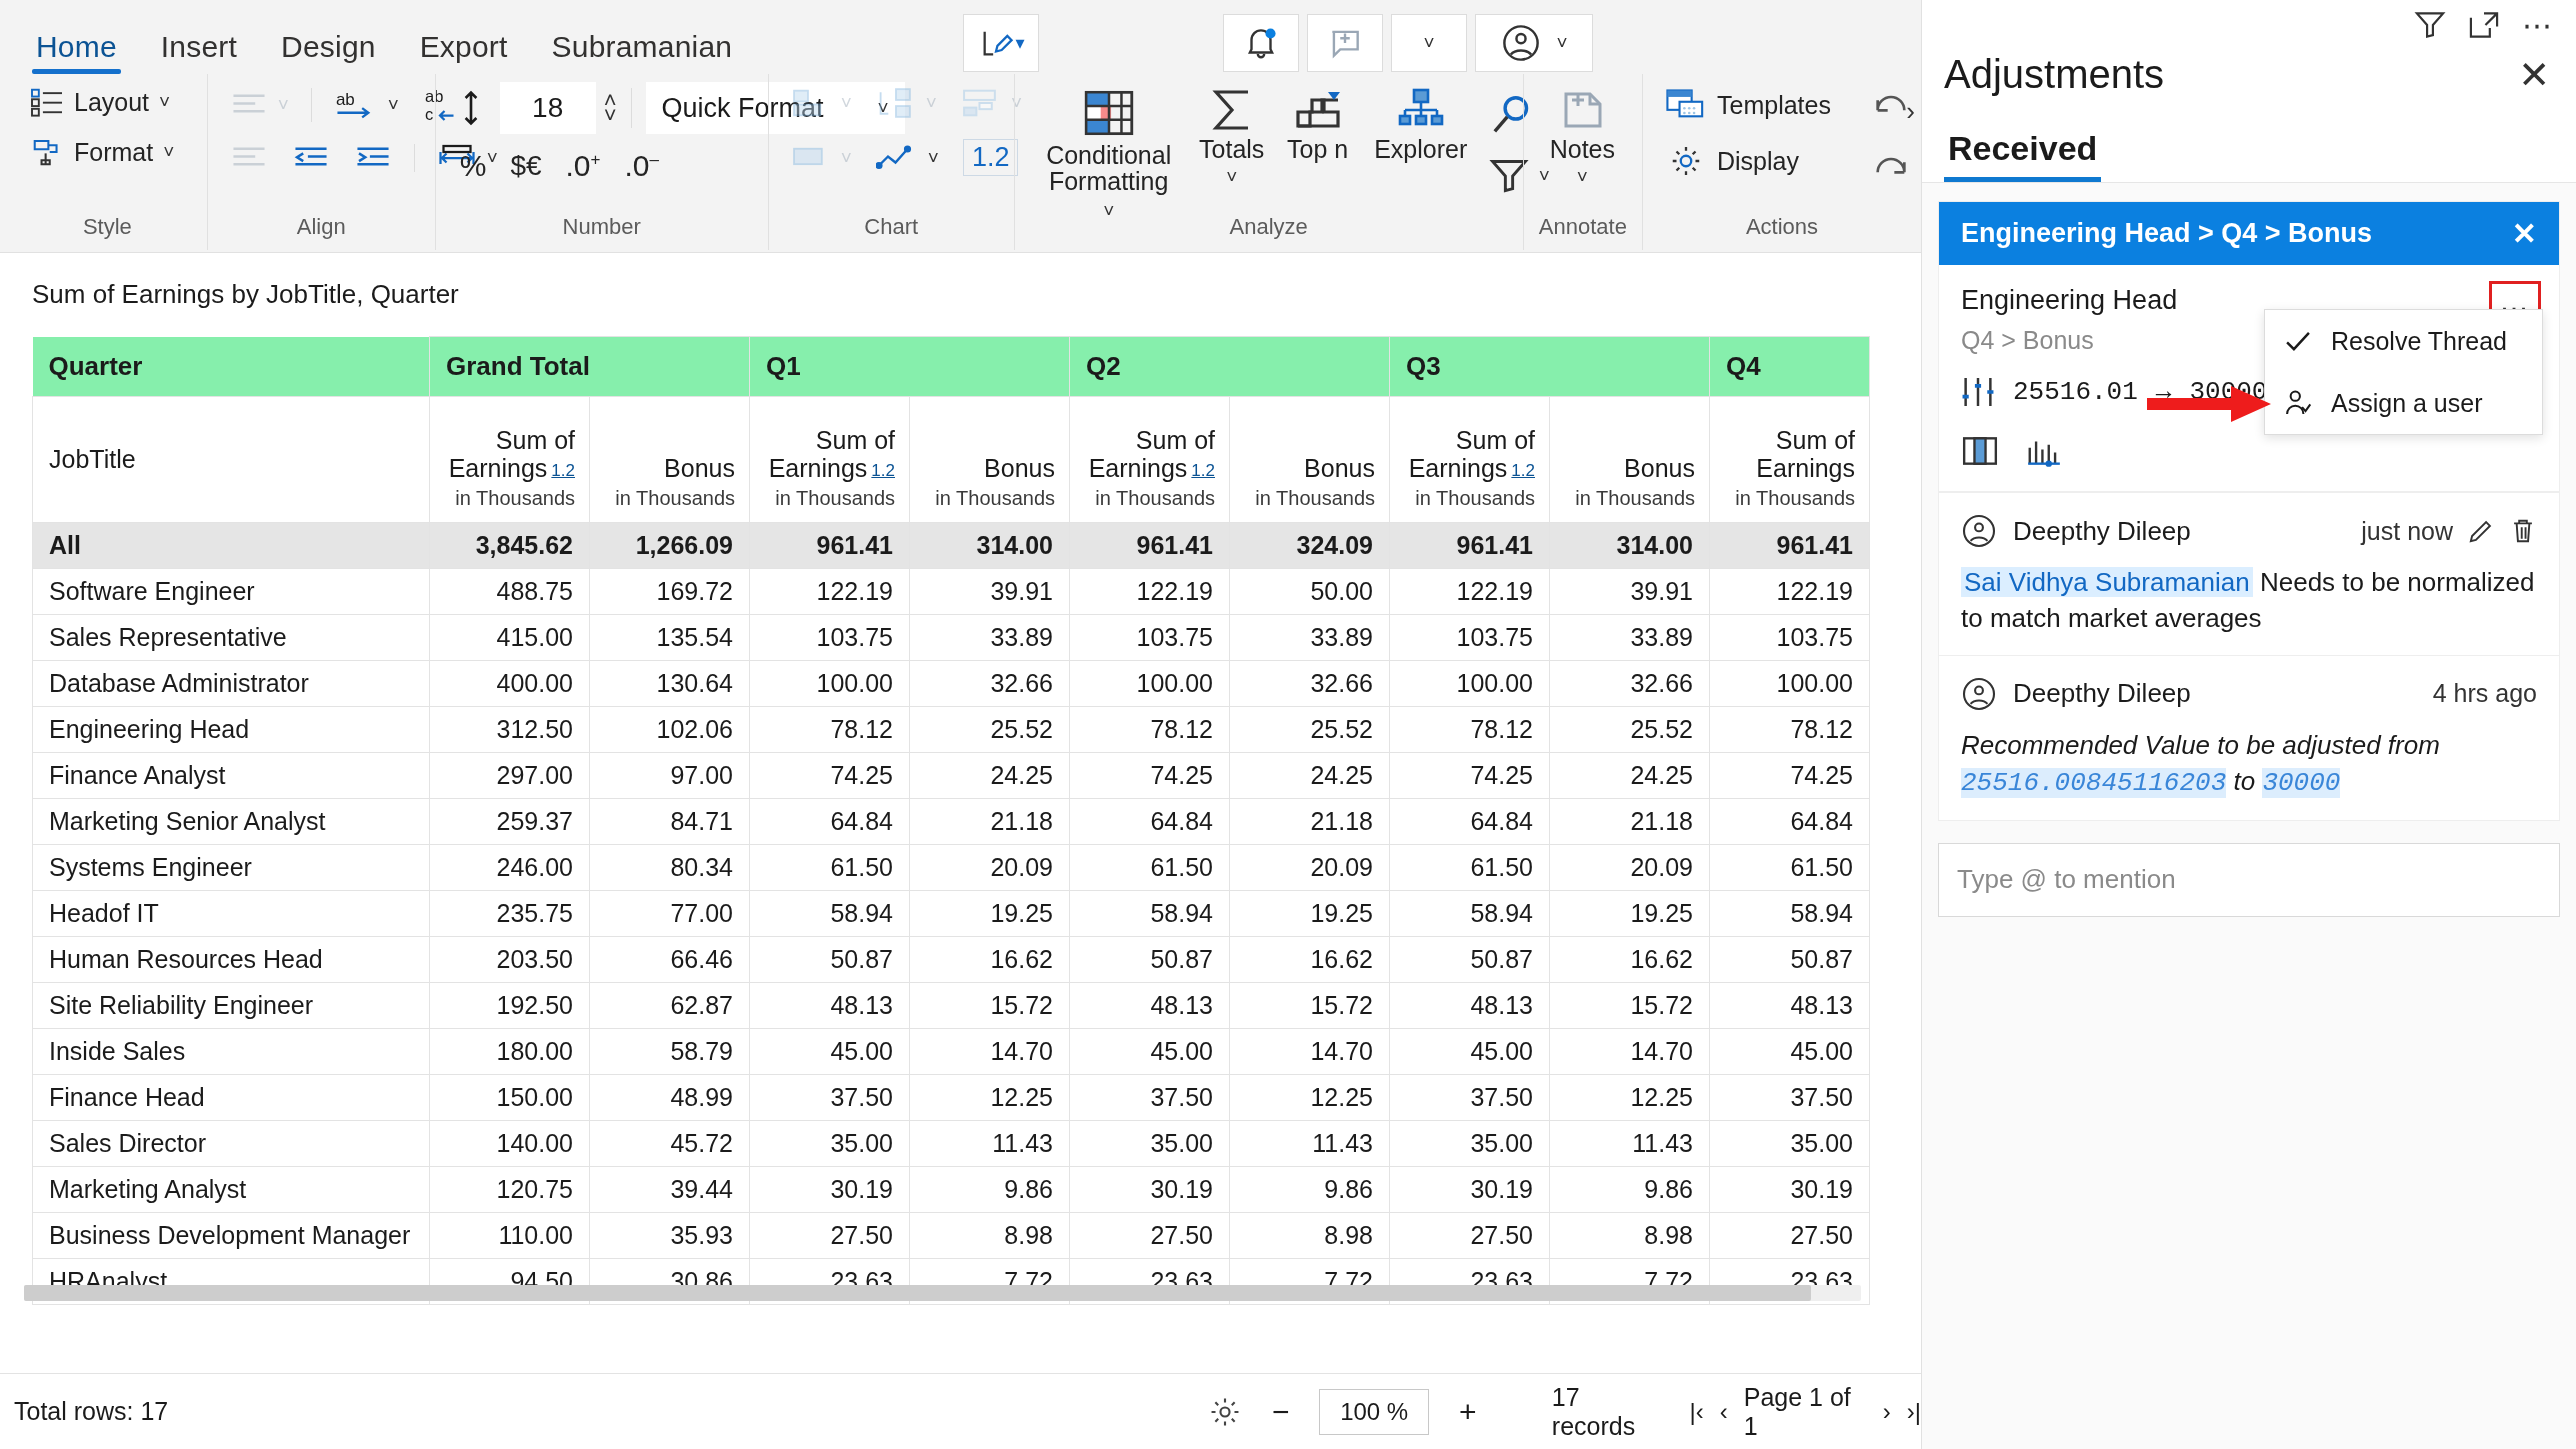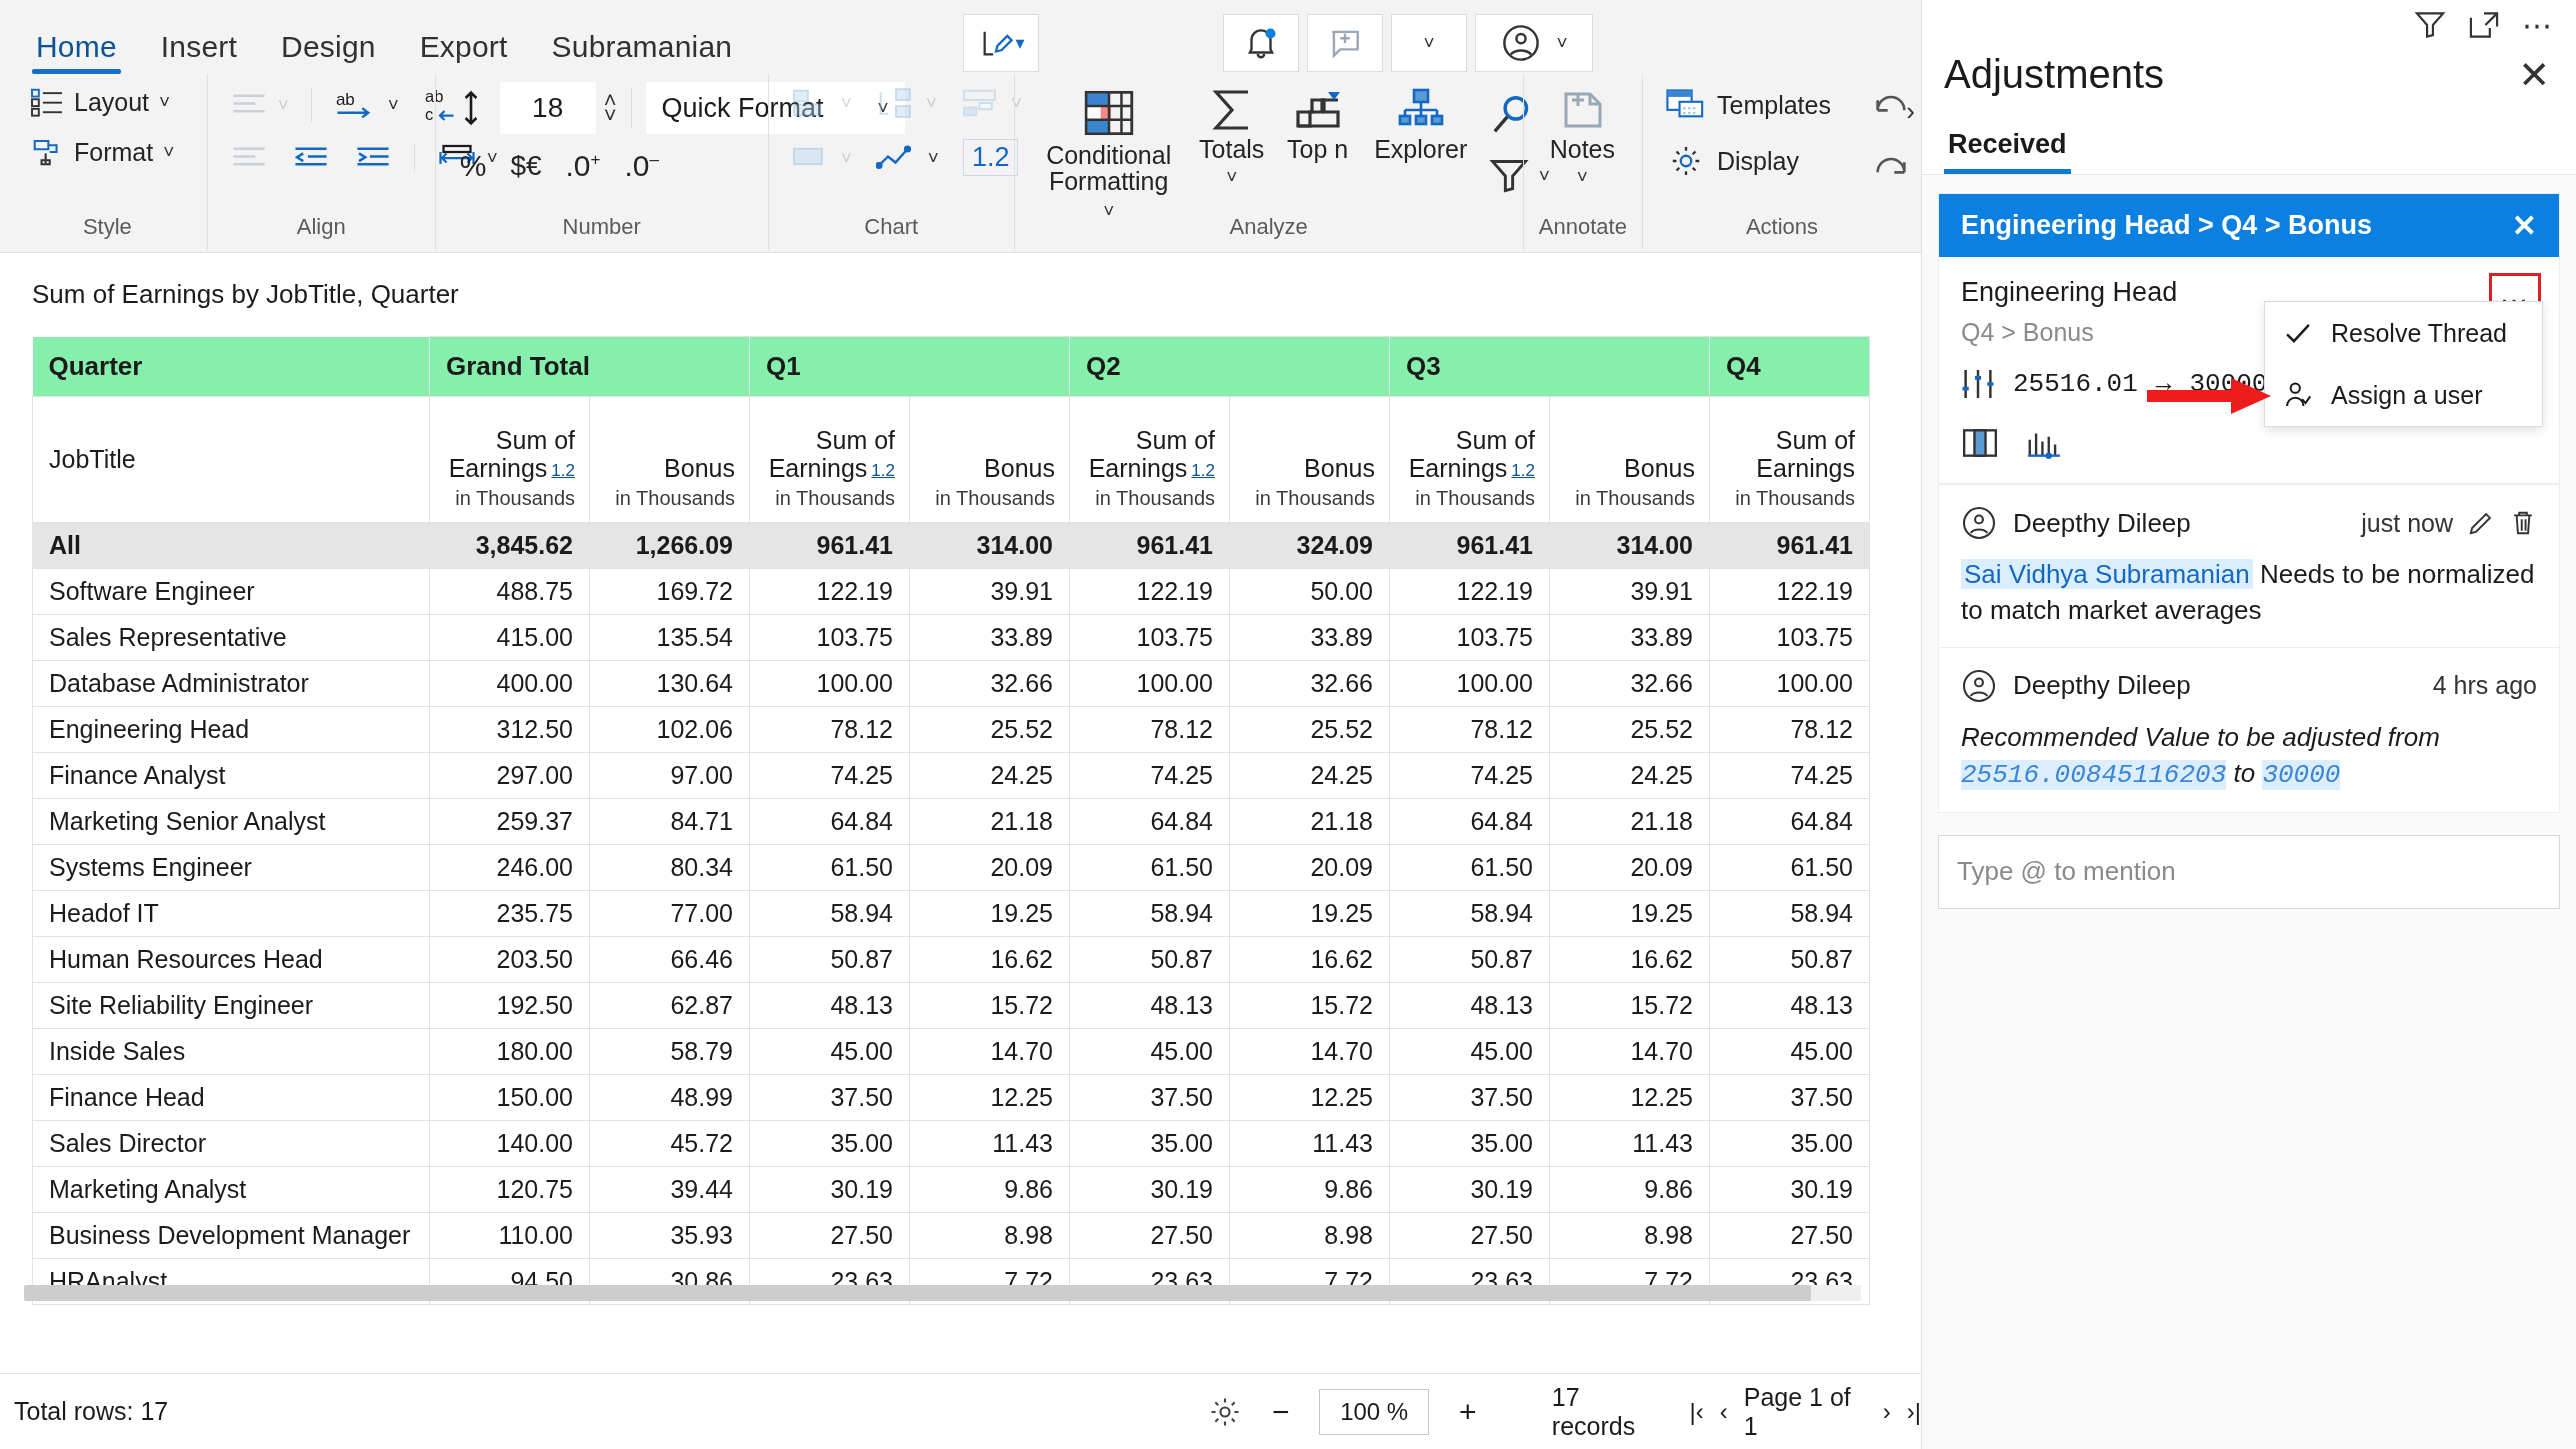--- a/index.html
+++ b/index.html
@@ -80,21 +80,21 @@
   .pgicon { cursor:pointer; font-size:24px; color:#1b1b1b;}
   .plusminus { font-size:30px; cursor:pointer; width:34px; text-align:center;}
 
   
   .panel { width:655px; height:1449px; background:#fff; border-left:1px solid #e1e1e1; position:relative; display:flex; flex-direction:column;}
   .panel-toolbar { height:42px; display:flex; align-items:center; justify-content:flex-end; gap:22px; padding:8px 22px 0 0;}
   .panel-head { display:flex; align-items:center; justify-content:space-between; padding:10px 26px 22px 22px;}
   .panel-title { font-size:40px; color:#1b1b1b;}
   .panel-x { font-size:38px; color:#333; cursor:pointer; line-height:1;}
   .panel-tabs { border-bottom:1px solid #e6e6e6; padding:0 22px; display:flex; gap:20px;}
-  .ptab { font-size:27px; font-weight:bold; color:#1b1b1b; padding:10px 4px 14px 4px; position:relative; cursor:pointer;}
+  .ptab { font-size:34px; font-weight:bold; color:#1b1b1b; padding:10px 4px 14px 4px; position:relative; cursor:pointer;}
   .ptab.active::after { content:""; position:absolute; left:0; right:0; bottom:0; height:5px; background:#0f79d0;}
   .panel-scroll { flex:1 1 auto; overflow:hidden; background:#fafafa;}
   .card { background:#fff; margin:18px 16px 0 16px; border:1px solid #eee; position:relative;}
   .card-head { background:#0b80e0; color:#fff; display:flex; align-items:center; justify-content:space-between; padding:16px 22px; font-size:27px; font-weight:bold;}
   .card-head .cx { font-size:30px; cursor:pointer; line-height:1;}
   .card-body { padding:20px 22px 16px 22px; position:relative;}
   .ch-title { font-size:27px; color:#1b1b1b;}
   .ch-sub { font-size:25px; color:#8a8a8a; margin-top:10px;}
   .ch-vals { display:flex; align-items:center; gap:18px; margin-top:20px; font-size:26px; font-family:"Liberation Mono", monospace; color:#1b1b1b;}
   .dots-btn { position:absolute; right:18px; top:16px; width:52px; height:40px; border:3px solid #e02020; display:flex; align-items:center; justify-content:center; font-size:30px; letter-spacing:2px; color:#333; cursor:pointer; background:#fff;}

